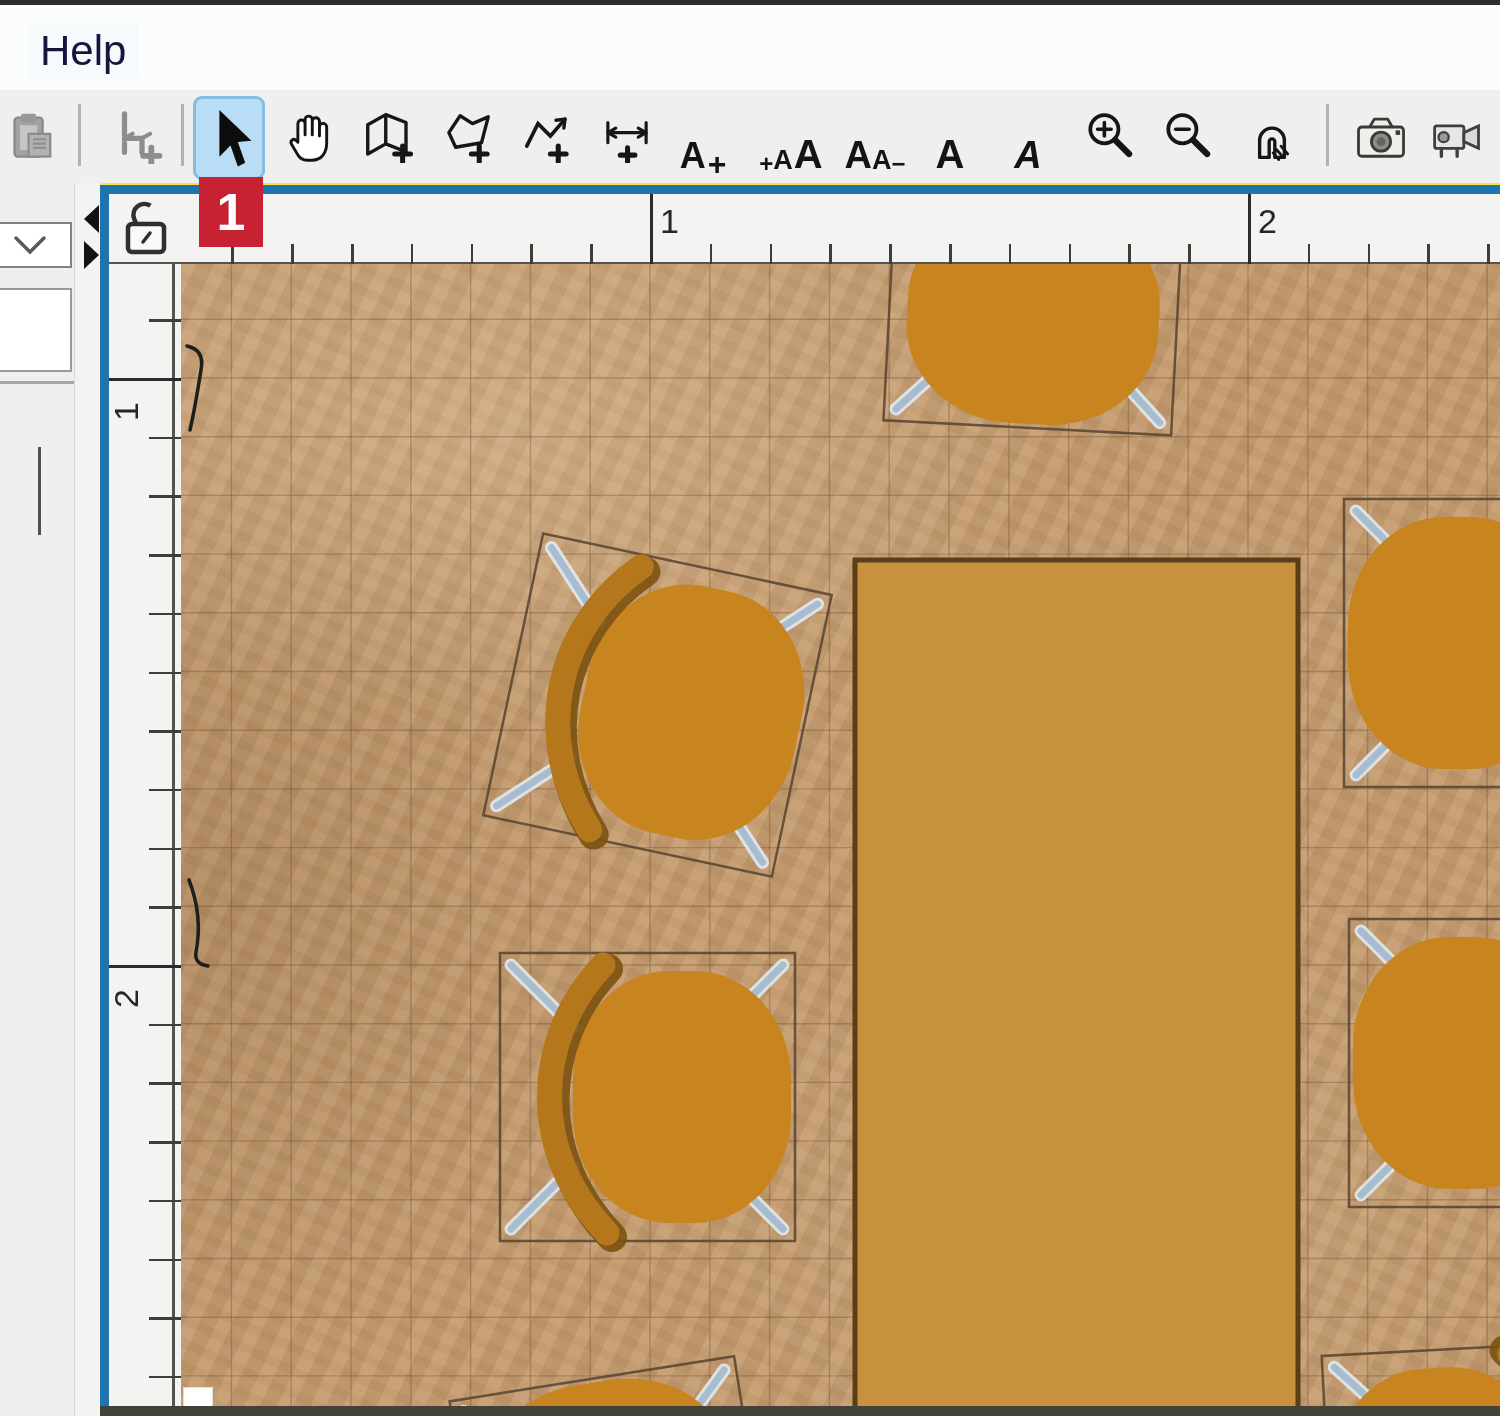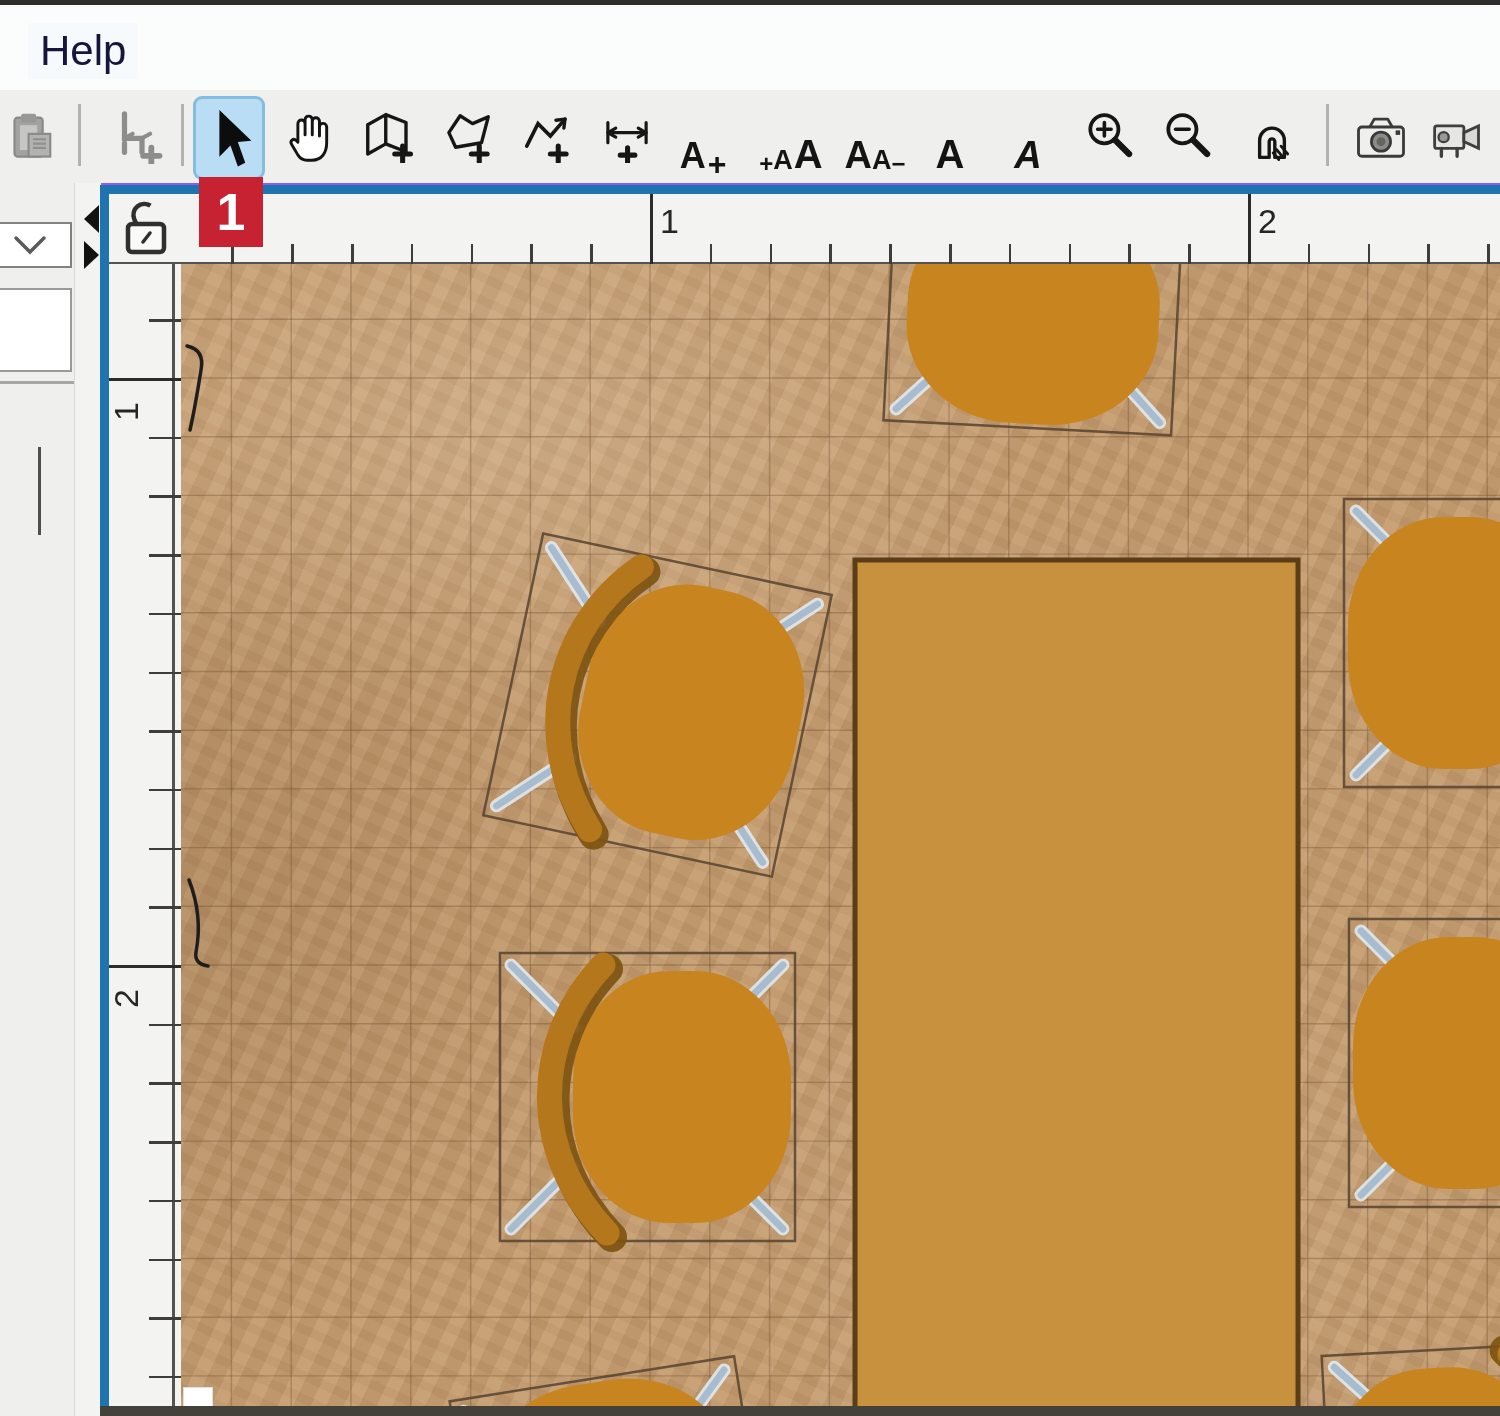--- a/index.html
+++ b/index.html
@@ -1,17 +1,17 @@
 <!DOCTYPE html>
 <html><head>
 <meta charset="utf-8">
 <style>
   html,body{margin:0;padding:0;background:#d8d8d6;}
   #root{position:relative;width:1500px;height:1416px;overflow:hidden;
-        background:#8b5cf6;font-family:"Liberation Sans",sans-serif;}
+        background:#fde047;font-family:"Liberation Sans",sans-serif;}
   .abs{position:absolute;}
 
   
   #window-top-edge{left:0;top:0;width:1500px;height:5px;background:#2d2d2b;}
   #window-left-edge{left:0;top:0;width:10px;height:184px;background:#2d2d2b;}
   #bottom-strip{left:100px;top:1406px;width:1400px;height:10px;background:#44403a;z-index:40;}
 
   
   #menubar{left:0;top:5px;width:1500px;height:85px;background:#fbfcfc;border-bottom:1px solid #e2e2e0;}
   #menu-help{left:28px;top:18px;font-size:42px;color:#15153d;padding:4px 12px;background:#f6fafc;}

